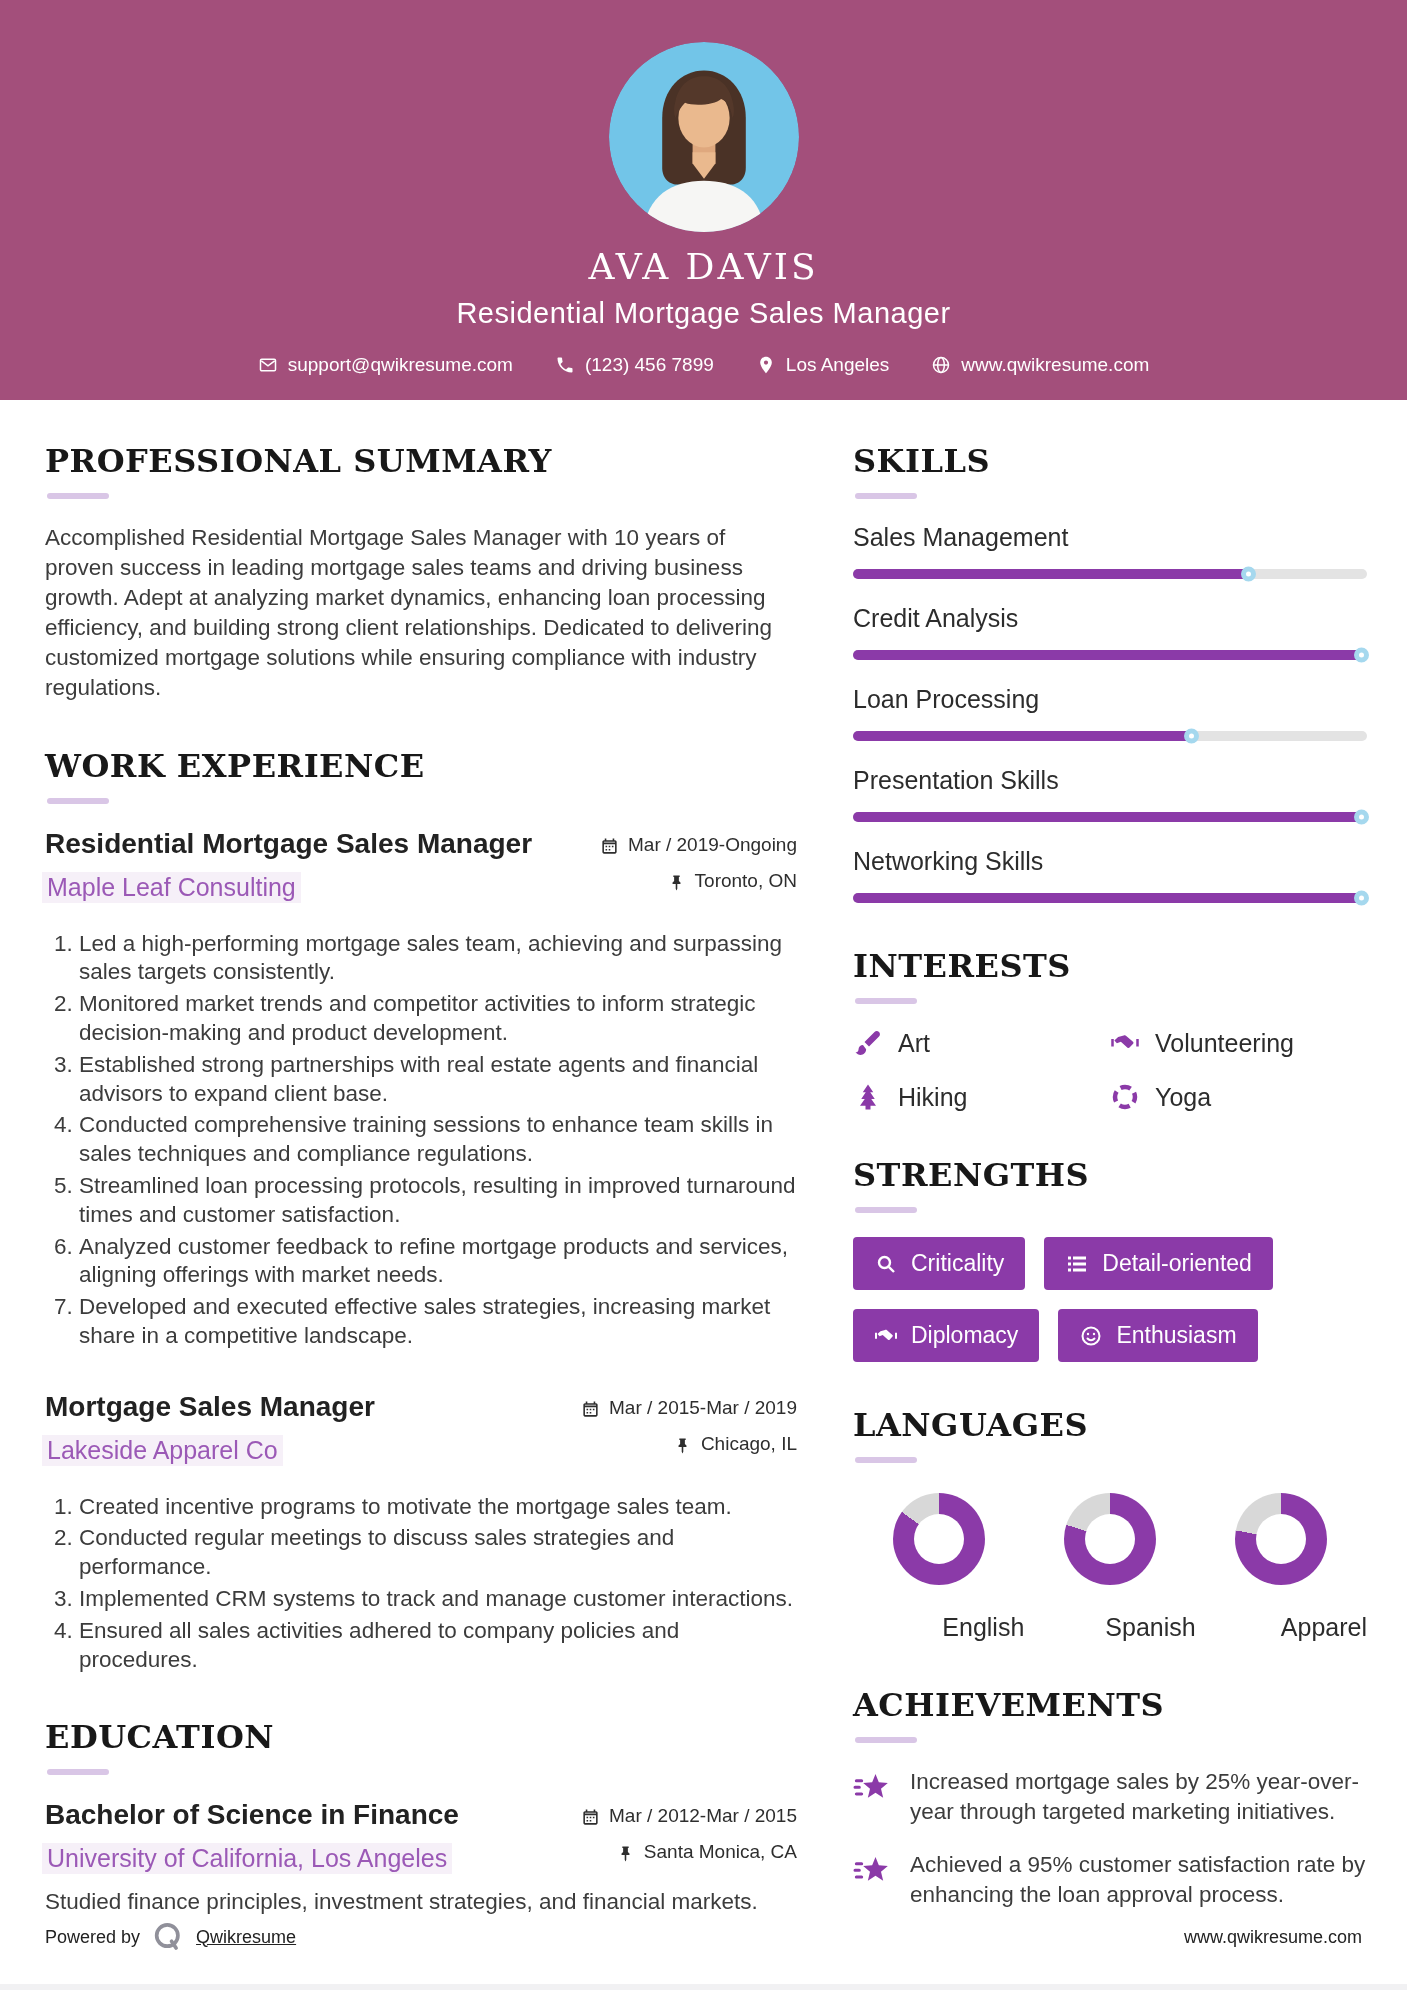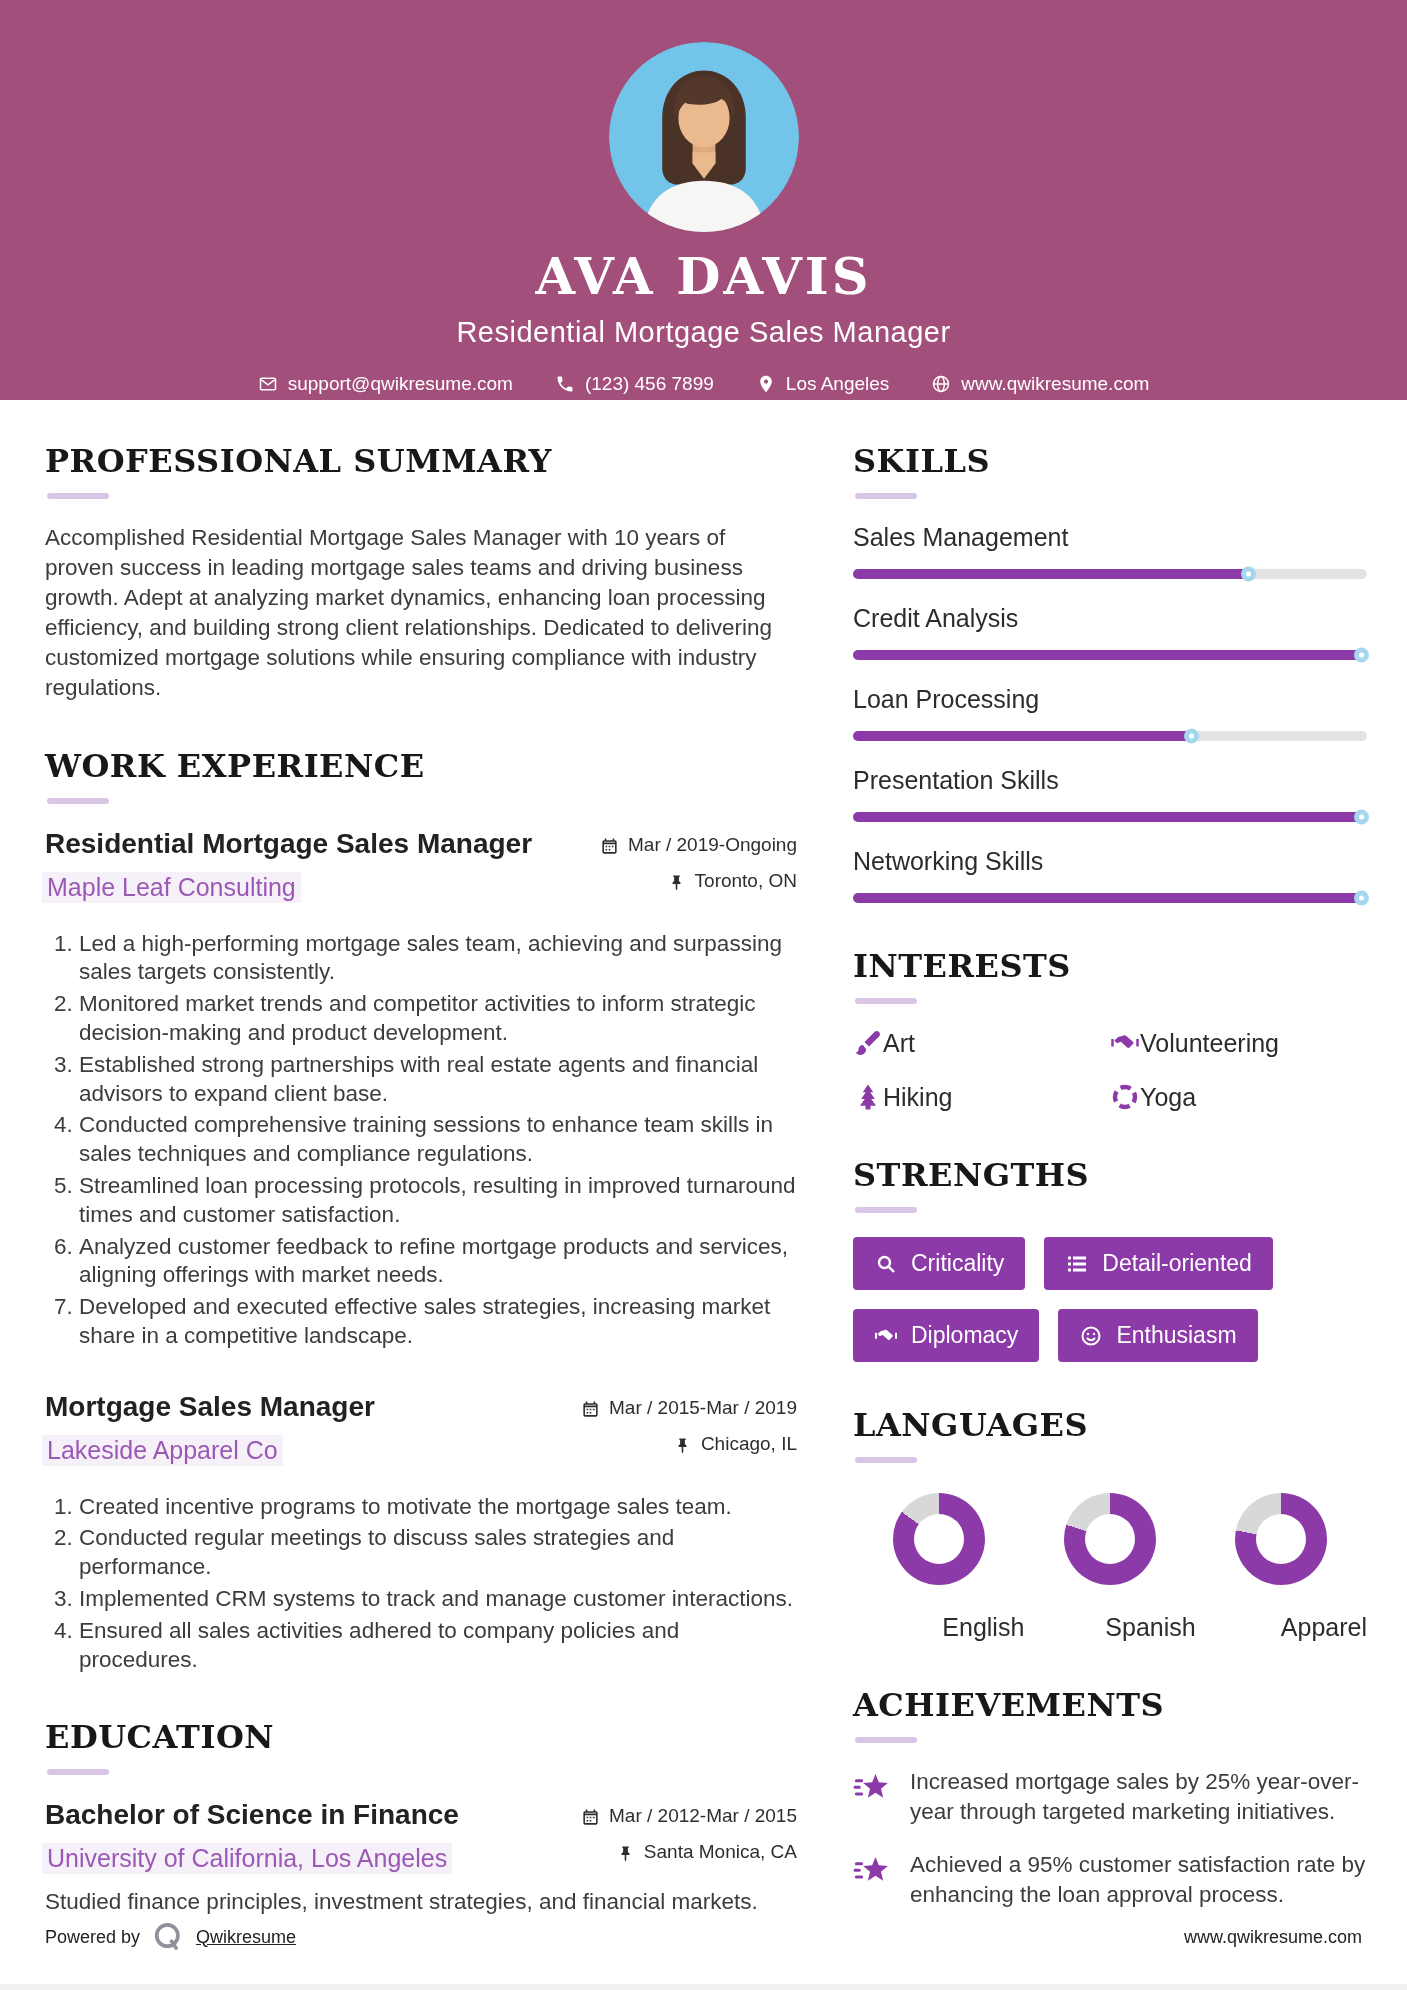--- a/index.html
+++ b/index.html
@@ -5,21 +5,21 @@
   * { box-sizing: border-box; }
   html,body { margin:0; padding:0; }
   body {
     width:1407px; height:1990px; position:relative; overflow:hidden;
     background:#ffffff; font-family:"Liberation Sans", sans-serif; color:#3c3c3c;
   }
   
   .page-header { background:#a34f7b; height:400px; text-align:center; color:#fff; }
   .photo-wrap { width:190px; height:190px; border-radius:50%; overflow:hidden; margin:0 auto; position:relative; top:42px; }
   .photo-wrap svg { display:block; }
-  .person-name { font-family:"DejaVu Serif", serif; font-weight:700; font-size:51px; letter-spacing:3px; margin-top:56px; }
+  .person-name { font-family:"DejaVu Serif", serif; font-weight:400; font-size:36px; letter-spacing:3px; margin-top:56px; }
   .person-title { font-size:29px; font-weight:400; margin-top:10px; letter-spacing:.5px; }
   .contact-row { display:flex; justify-content:center; align-items:center; gap:42px; margin-top:24px; font-size:19px; }
   .contact-item { display:flex; align-items:center; gap:10px; }
   .contact-item svg { width:20px; height:20px; }
   
   .main { display:flex; padding:42px 45px 0 45px; gap:56px; }
   .col-left { width:752px; flex:0 0 752px; }
   .col-right { width:514px; flex:0 0 514px; }
   .section { margin-bottom:44px; }
   .section-heading { font-family:"DejaVu Serif", serif; font-weight:700; font-size:32px; color:#181818; letter-spacing:.5px; margin:0; }
@@ -36,21 +36,21 @@
   ol.bullets { margin:24px 0 0 0; padding-left:34px; font-size:22.5px; line-height:1.28; color:#3c3c3c; }
   ol.bullets li { margin-bottom:3px; }
   
   .skill { margin-bottom:25px; }
   .skill-name { font-size:25px; color:#2c2c2c; margin-bottom:17px; }
   .skill-track { position:relative; height:10px; border-radius:6px; background:#e3e3e3; }
   .skill-fill { position:absolute; left:0; top:0; height:10px; border-radius:6px; background:#8b3aa8; }
   .skill-knob { position:absolute; top:50%; transform:translateY(-50%); width:15px; height:15px; background:#fff; border:5px solid #a5d8ee; border-radius:50%; }
   
   .interests-grid { display:grid; grid-template-columns:1fr 1fr; row-gap:24px; }
-  .interest-item { display:flex; align-items:center; font-size:25px; color:#2c2c2c; }
+  .interest-item { display:flex; align-items:center; gap:15px; font-size:25px; color:#2c2c2c; }
   .interest-item svg { width:30px; height:30px; color:#8b3aa8; flex-shrink:0; }
   
   .strengths-wrap { display:flex; flex-wrap:wrap; gap:19px; }
   .strength-btn { display:flex; align-items:center; gap:13px; background:#8b3aa8; color:#fff; font-size:23px; padding:13px 21px; border-radius:4px; border:none; }
   .strength-btn svg { width:24px; height:24px; }
   
   .langs-row { display:flex; }
   .lang { flex:1; text-align:center; }
   .donut { width:92px; height:92px; border-radius:50%; margin:6px auto 0; position:relative; background:#d8d8d8; }
   .donut::after { content:""; position:absolute; inset:21px; background:#fff; border-radius:50%; }

